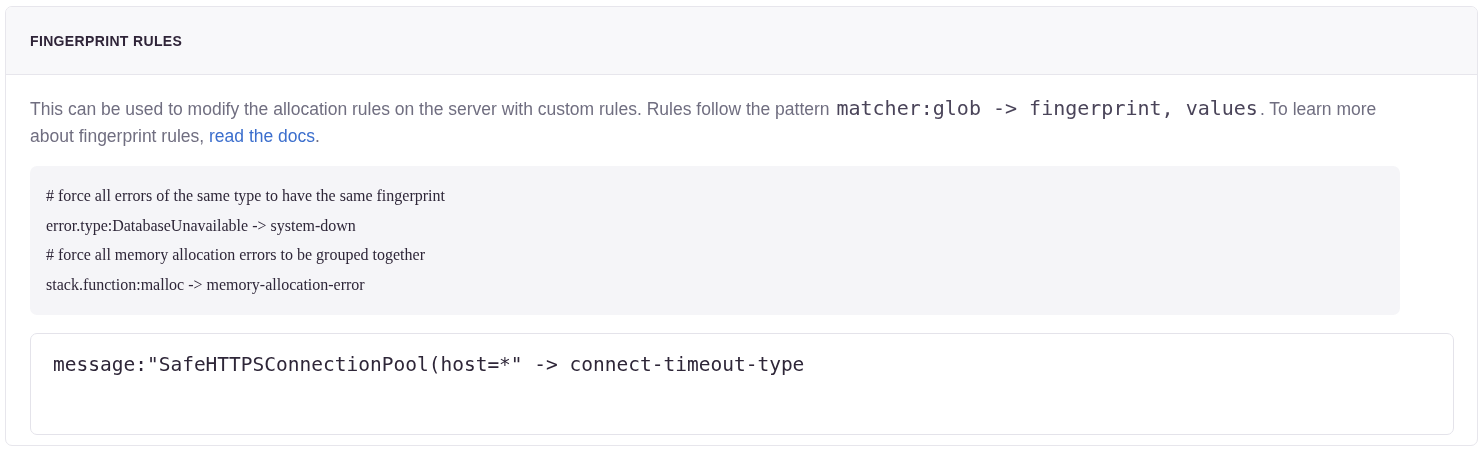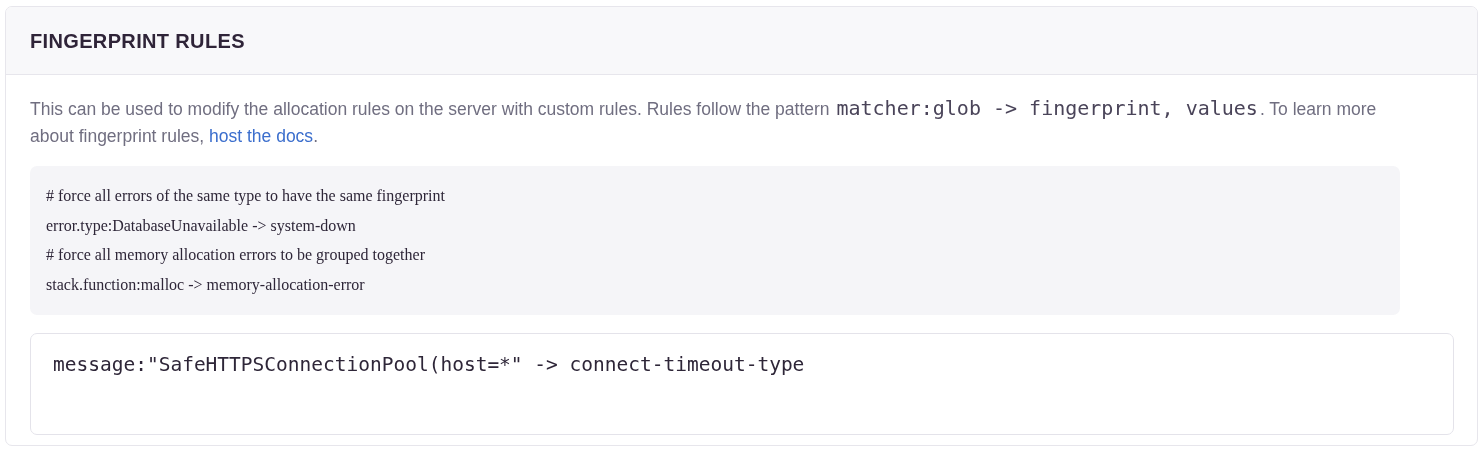--- a/index.html
+++ b/index.html
@@ -31,21 +31,21 @@
     box-sizing: border-box;
     height: 68px;
     background: #f8f8fa;
     border-bottom: 1px solid #e7e6ec;
     display: flex;
     align-items: center;
     padding: 0 24px;
   }
 
   .panel-title {
-    font-size: 20px;
+    font-size: 14px;
     font-weight: 700;
     letter-spacing: 0.35px;
     color: #2f2438;
     text-transform: uppercase;
     line-height: 1;
   }
 
   .panel-body {
     padding: 20px 24px 24px 24px;
   }
@@ -113,21 +113,21 @@
 
   <div class="panel-header">
     <div class="panel-title">FINGERPRINT RULES</div>
   </div>
 
   <div class="panel-body">
 
     <p class="description">
       <span>This can be used to modify the allocation rules on the server with custom rules. Rules follow the pattern</span>
       <code class="inline-code">matcher:glob -&gt; fingerprint, values</code><span>. To learn more about fingerprint rules,</span>
-      <a href="#" class="doc-link">host the docs</a><span>.</span>
+      <a href="#" class="doc-link">read the docs</a><span>.</span>
     </p>
 
     <pre class="code-block"># force all errors of the same type to have the same fingerprint
 error.type:DatabaseUnavailable -&gt; system-down
 # force all memory allocation errors to be grouped together
 stack.function:malloc -&gt; memory-allocation-error</pre>
 
     <textarea class="rules-input" spellcheck="false" placeholder="matcher:glob -&gt; fingerprint, values" style="">message:"SafeHTTPSConnectionPool(host=*" -&gt; connect-timeout-type</textarea>
 
   </div>

